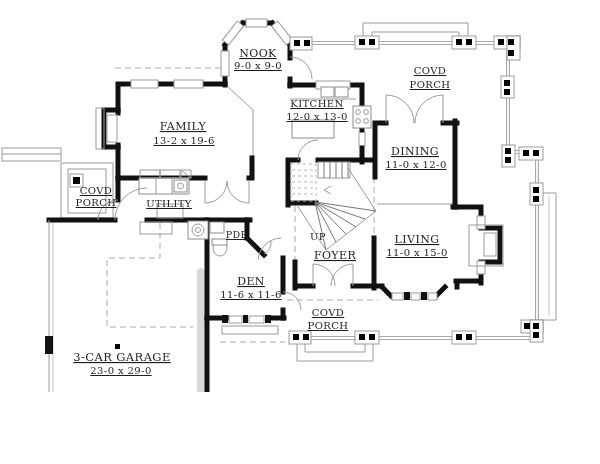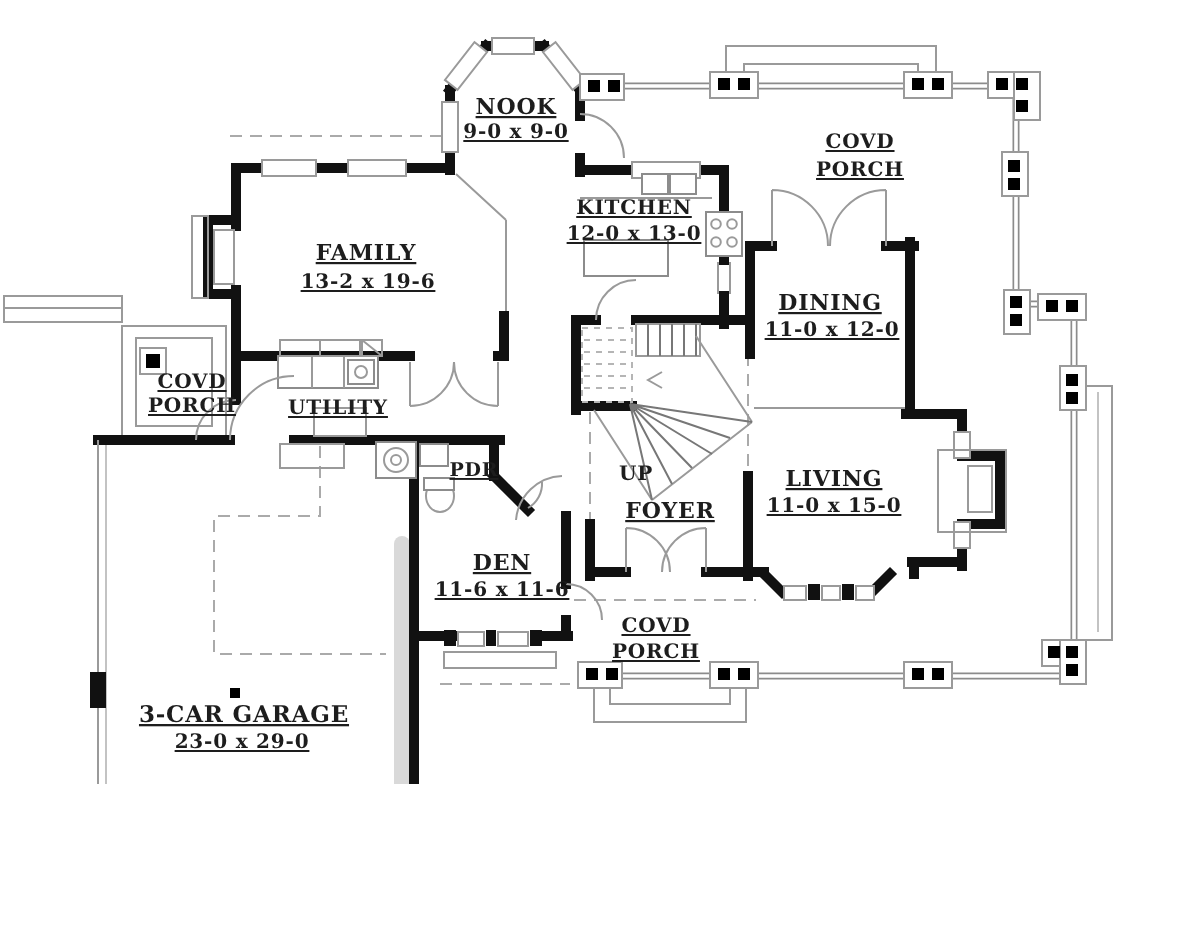--- a/index.html
+++ b/index.html
@@ -1,16 +1,16 @@
 <!DOCTYPE html>
 <html><head>
 <meta charset="utf-8">
 <style>
   html,body{margin:0;padding:0;background:#fff;}
-  #stage{position:relative;width:600px;height:392px;background:#ffffff;overflow:hidden;font-weight:bold;}
+  #stage{position:relative;width:600px;height:392px;background:#ffffff;overflow:hidden;}
   svg{display:block;}
   .wall{stroke:#111;stroke-width:5;fill:none;stroke-linecap:square;}
   .wallf{fill:#111;stroke:none;}
   .thin{stroke:#9a9a9a;stroke-width:1;fill:none;}
   .thinl{stroke:#c3c3c3;stroke-width:1;fill:none;}
   .thinw{fill:#fff;stroke:#9a9a9a;stroke-width:1;}
   .dash{stroke:#aaa;stroke-width:1;fill:none;stroke-dasharray:6 4;}
   .dash2{stroke:#b5b5b5;stroke-width:1;fill:none;stroke-dasharray:3 3;}
   .rail{stroke:#8c8c8c;stroke-width:3.5;fill:none;}
   .railw{stroke:#fff;stroke-width:1.8;fill:none;}

